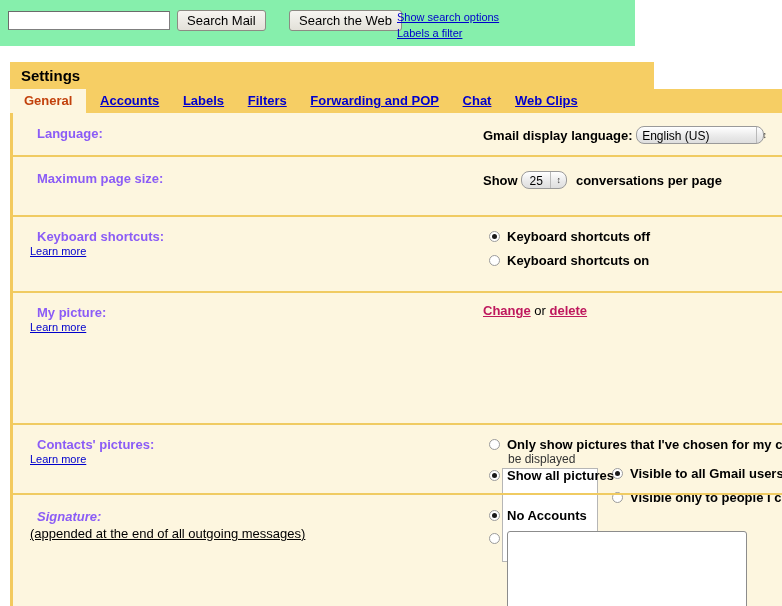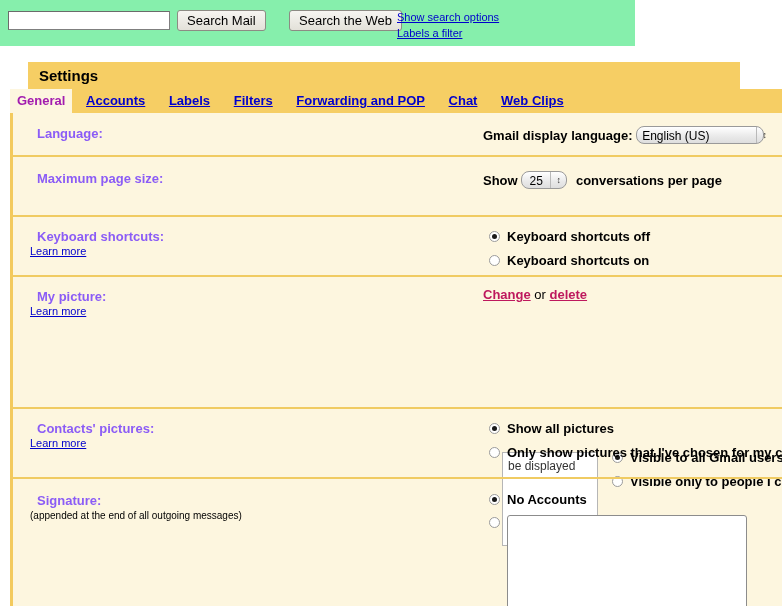--- a/index.html
+++ b/index.html
@@ -70,22 +70,22 @@
     color: #0000cc;
     font-size: 11px;
     text-decoration: underline;
     margin-bottom: 3px;
     white-space: nowrap;
   }
 
   
   .settings-header {
     position: absolute;
-    left: 28px; top: 62px;
-    width: 712px;
+    left: 10px; top: 62px;
+    width: 644px;
     height: 32px;
     background: #f6ce64;
   }
   .settings-title {
     position: absolute;
     left: 11px; top: 5px;
     font-size: 15px;
     font-weight: bold;
     color: #000;
     letter-spacing: 0px;
@@ -105,23 +105,23 @@
     padding: 0 10px;
     font-size: 13px;
     font-weight: bold;
     color: #0000cc;
     text-decoration: underline;
     cursor: pointer;
     vertical-align: top;
   }
   .tab.active {
     background: #fdf6df;
-    color: #a21caf;
+    color: #c2410c;
     text-decoration: none;
-    padding: 0 7px;
+    padding: 0 14px;
   }
 
   .panel {
     position: absolute;
     left: 10px; top: 113px;
     width: 772px;
     height: 493px;
     background: #fdf6df;
     border-left: 3px solid #f3ca5e;
     box-sizing: border-box;
@@ -139,23 +139,24 @@
     position: absolute;
     left: 24px;
     font-size: 13px;
     font-weight: bold;
     color: #8b5cf6;
     white-space: nowrap;
   }
   .row-sub {
     position: absolute;
     left: 17px;
-    font-size: 10px;
+    font-size: 13px;
     color: #000;
     white-space: nowrap;
+    text-decoration: underline;
   }
   .learn-more {
     position: absolute;
     left: 17px;
     font-size: 11px;
     color: #0000cc;
     text-decoration: underline;
     cursor: pointer;
     white-space: nowrap;
   }
@@ -302,21 +303,21 @@
       <div class="row-label" style="top:14px;">Maximum page size:</div>
       <div class="right-col" style="left:470px; top:14px;">
         <span style="font-size:13px; font-weight:bold; vertical-align:middle;">Show</span>
         <span class="sel" id="select-pagesize">
           <span class="sel-val">25</span><span class="sel-arrow">↕</span>
         </span>
         <span style="font-size:13px; font-weight:bold; vertical-align:middle; margin-left:5px;">conversations per page</span>
       </div>
     </div>
 
-    <div class="row" style="height:60px;">
+    <div class="row" style="height:76px;">
       <div class="row-label" style="top:12px;">Keyboard shortcuts:</div>
       <a class="learn-more" style="top:28px;">Learn more</a>
       <div class="right-col" style="left:476px; top:11px;">
         <div class="radio-line">
           <span class="radio checked"></span><span class="radio-label">Keyboard shortcuts off</span>
         </div>
         <div class="radio-line">
           <span class="radio"></span><span class="radio-label">Keyboard shortcuts on</span>
         </div>
       </div>
@@ -341,32 +342,32 @@
         <div class="radio-line">
           <span class="radio"></span><span class="radio-label">Visible only to people I c</span>
         </div>
       </div>
     </div>
 
     <div class="row" style="height:70px;">
       <div class="row-label" style="top:12px;">Contacts' pictures:</div>
       <a class="learn-more" style="top:28px;">Learn more</a>
       <div class="right-col" style="left:476px; top:11px;">
-        <div class="radio-line">
-          <span class="radio checked"></span><span class="radio-label">Show all pictures</span>
-        </div>
         <div class="radio-line" style="margin-bottom:0;">
           <span class="radio"></span><span class="radio-label">Only show pictures that I've chosen for my c</span>
           <div class="radio-sub">be displayed</div>
         </div>
+        <div class="radio-line">
+          <span class="radio checked"></span><span class="radio-label">Show all pictures</span>
+        </div>
       </div>
     </div>
 
     <div class="row" style="height:140px;">
-      <div class="row-label" style="top:14px;">Signature:</div>
+      <div class="row-label" style="top:14px;font-style:italic;">Signature:</div>
       <div class="row-sub" style="top:31px;">(appended at the end of all outgoing messages)</div>
 
       <div class="right-col" style="left:476px; top:12px;">
         <div class="radio-line">
           <span class="radio checked"></span><span class="radio-label">No Accounts</span>
         </div>
         <div class="radio-line" style="margin-bottom:0;">
           <span class="radio" style="vertical-align:top; margin-top:2px;"></span><textarea class="sig-textarea" style=""></textarea>
         </div>
       </div>

